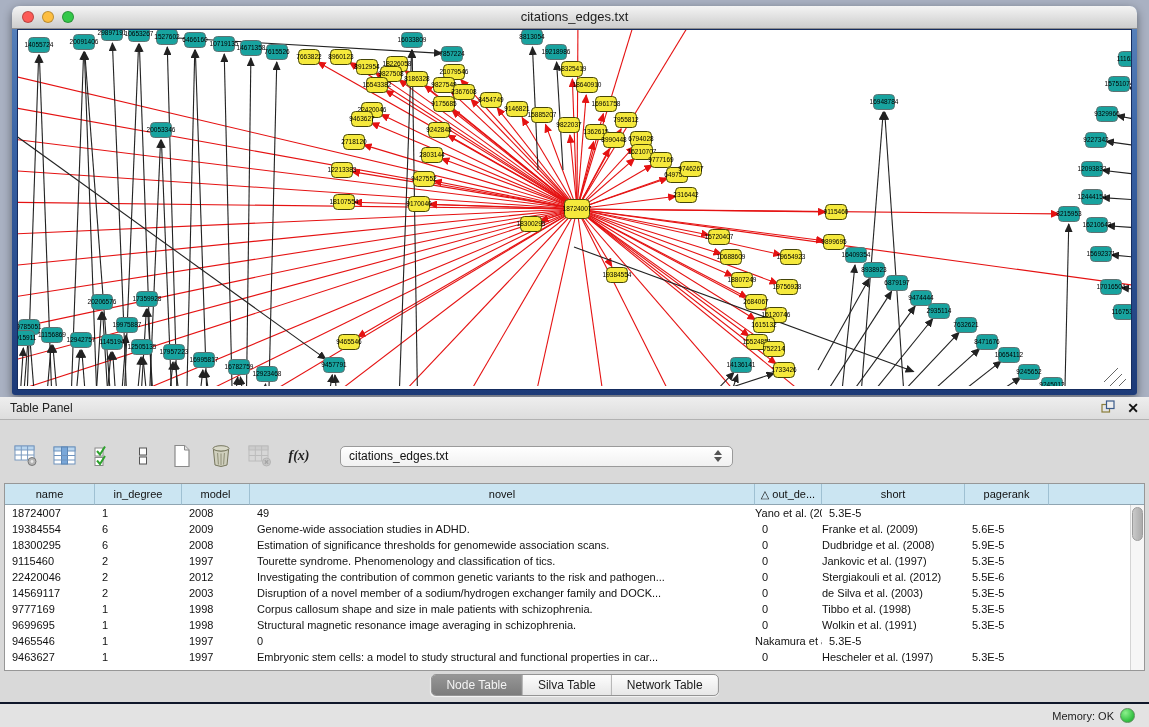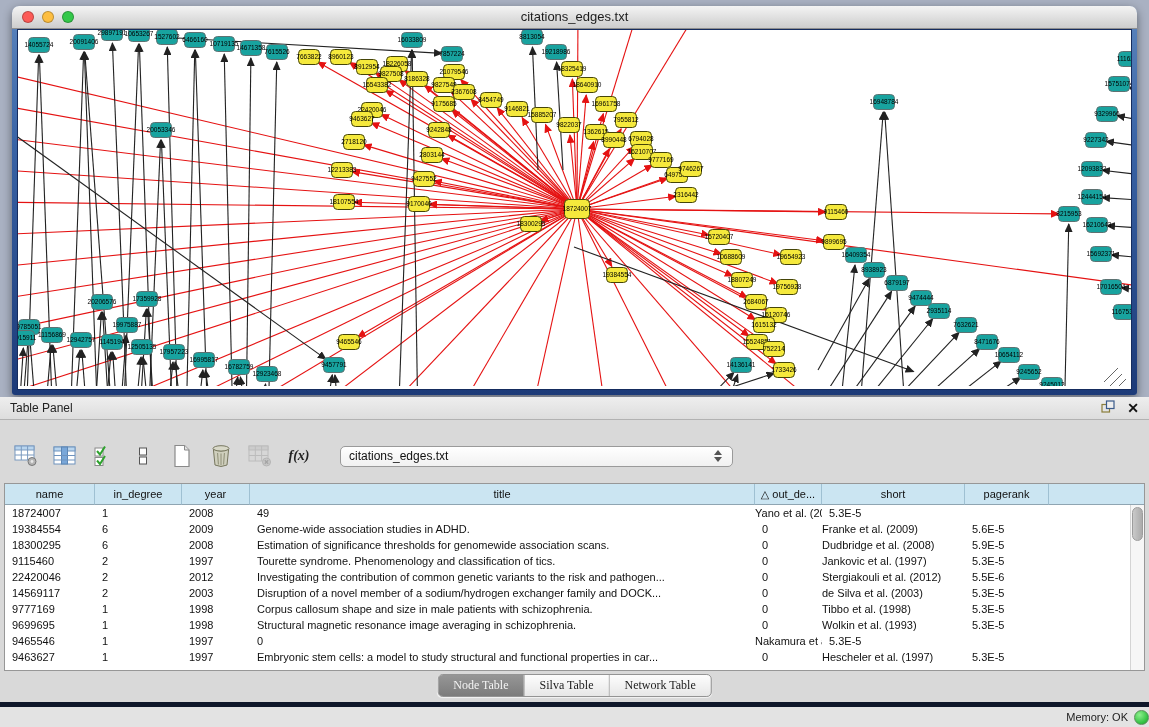--- a/index.html
+++ b/index.html
@@ -72,27 +72,27 @@
   .vscroll{
     position:absolute;top:21px;right:0;bottom:0;width:13px;
     background:#f6f6f6;border-left:1px solid #d4d4d4;
   }
   .vthumb{margin:2px 1px;height:32px;border-radius:6px;background:linear-gradient(90deg,#c9c9c9,#ababab);border:1px solid #9c9c9c;}
   .tabs{
     position:absolute;top:277px;left:50%;transform:translateX(-50%);
     display:inline-flex;border:1px solid #949494;border-radius:5px;overflow:hidden;
     background:linear-gradient(#fdfdfd,#e7e7e7);box-shadow:0 1px 1px rgba(255,255,255,.7);
   }
-  .tab{font-size:12px;color:#1c1c1c;padding:3px 15px;border-right:1px solid #b3b3b3;cursor:default;font-family:Liberation Serif, serif;}
+  .tab{font-size:12px;color:#1c1c1c;padding:3px 15px;border-right:1px solid #b3b3b3;cursor:default;}
   .tab:last-child{border-right:none;}
   .tab.sel{background:linear-gradient(#969696,#7c7c7c);color:#f4f4f4;}
   .status-bar{
     position:absolute;left:0;bottom:0;width:100%;height:25px;background:#e3e3e3;
-    border-top:5px solid #0f172a;display:flex;align-items:center;justify-content:flex-end;
-    box-sizing:border-box;gap:6px;font-size:11px;color:#222;
+    border-top:2px solid #0f172a;display:flex;align-items:center;justify-content:flex-end;
+    padding-right:14px;box-sizing:border-box;gap:6px;font-size:11px;color:#222;
   }
   .mem-dot{width:13px;height:13px;border-radius:50%;background:radial-gradient(circle at 35% 30%,#8cf08c,#35c244 65%,#1f9a2e);border:1px solid #5a8f5a;}
 </style>
 </head>
 <body>
 
 <div class="net-window">
   <div class="titlebar">
     <div class="traffic">
       <div class="light" id="tl-red" style="background: rgb(252, 91, 87);"></div>
@@ -771,22 +771,22 @@
           <span class="up"></span>
           <span class="down"></span>
         </span>
     </div>
   </div>
 
   <div class="table-wrap">
     <div class="thead grid">
         <div class="th">name</div>
         <div class="th">in_degree</div>
-        <div class="th">year</div>
-        <div class="th">title</div>
+        <div class="th">model</div>
+        <div class="th">novel</div>
         <div class="th">△ out_de...</div>
         <div class="th">short</div>
         <div class="th">pagerank</div>
         <div class="th"></div>
       </div>
     <div>
         <div class="tr grid">
           <div class="td c0">18724007</div>
           <div class="td c1">1</div>
           <div class="td c2">2008</div>
@@ -854,21 +854,21 @@
           <div class="td c5">Tibbo et al. (1998)</div>
           <div class="td c6">5.3E-5</div>
           <div class="td"></div>
         </div>
         <div class="tr grid">
           <div class="td c0">9699695</div>
           <div class="td c1">1</div>
           <div class="td c2">1998</div>
           <div class="td c3">Structural magnetic resonance image averaging in schizophrenia.</div>
           <div class="td c4">0</div>
-          <div class="td c5">Wolkin et al. (1993)</div>
+          <div class="td c5">Wolkin et al. (1991)</div>
           <div class="td c6">5.3E-5</div>
           <div class="td"></div>
         </div>
         <div class="tr grid">
           <div class="td c0">9465546</div>
           <div class="td c1">1</div>
           <div class="td c2">1997</div>
           <div class="td c4">0</div>
           <div class="td c5">Nakamura et al. (1997)</div>
           <div class="td c6">5.3E-5</div>

